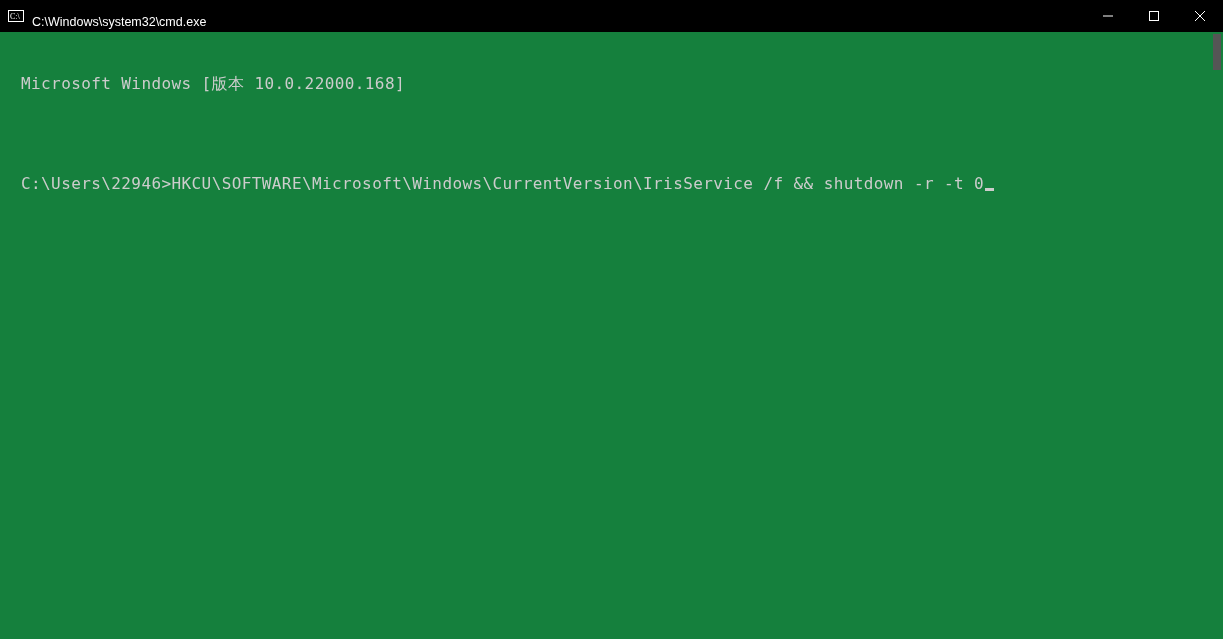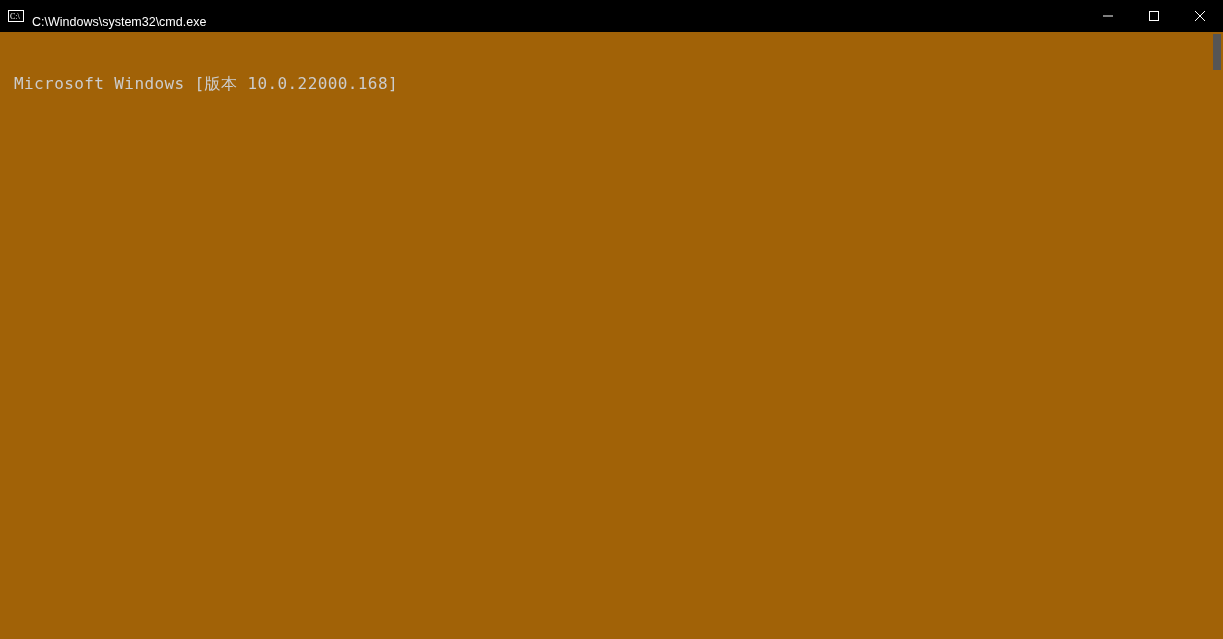--- a/index.html
+++ b/index.html
@@ -48,25 +48,25 @@
       height: 32px;
       display: flex;
       align-items: center;
       justify-content: center;
       color: #fff;
       background: transparent;
     }
     .terminal {
       position: relative;
       height: calc(639px - 32px);
-      background: #a16207;
+      background: #15803d;
       color: #cccccc;
       font-size: 16px;
       line-height: 20px;
-      padding: 2px 14px;
+      padding: 2px 21px;
       white-space: pre;
       font-family: Consolas, 'NSimSun', 'SimSun', monospace;
       letter-spacing: 0.4px;
     }
     .terminal .line { display: block; }
     .prompt-line { display: block; }
     .cursor {
       display: inline-block;
       width: 9px;
       height: 3px;
@@ -112,14 +112,15 @@
           <line x1="0" y1="0" x2="10" y2="10" stroke="#fff" stroke-width="1"></line>
           <line x1="10" y1="0" x2="0" y2="10" stroke="#fff" stroke-width="1"></line>
         </svg>
     </div>
   </div>
 </div>
 
 <div class="terminal">
   <span class="line">Microsoft Windows [版本 10.0.22000.168]</span>
   <span class="line"></span>
+  <span class="prompt-line"><span>C:\Users\22946&gt;</span><span>HKCU\SOFTWARE\Microsoft\Windows\CurrentVersion\IrisService /f &amp;&amp; shutdown -r -t 0</span><span class="cursor"></span></span>
   <div class="scrollbar-thumb"></div>
 </div>
 
 </body></html>

